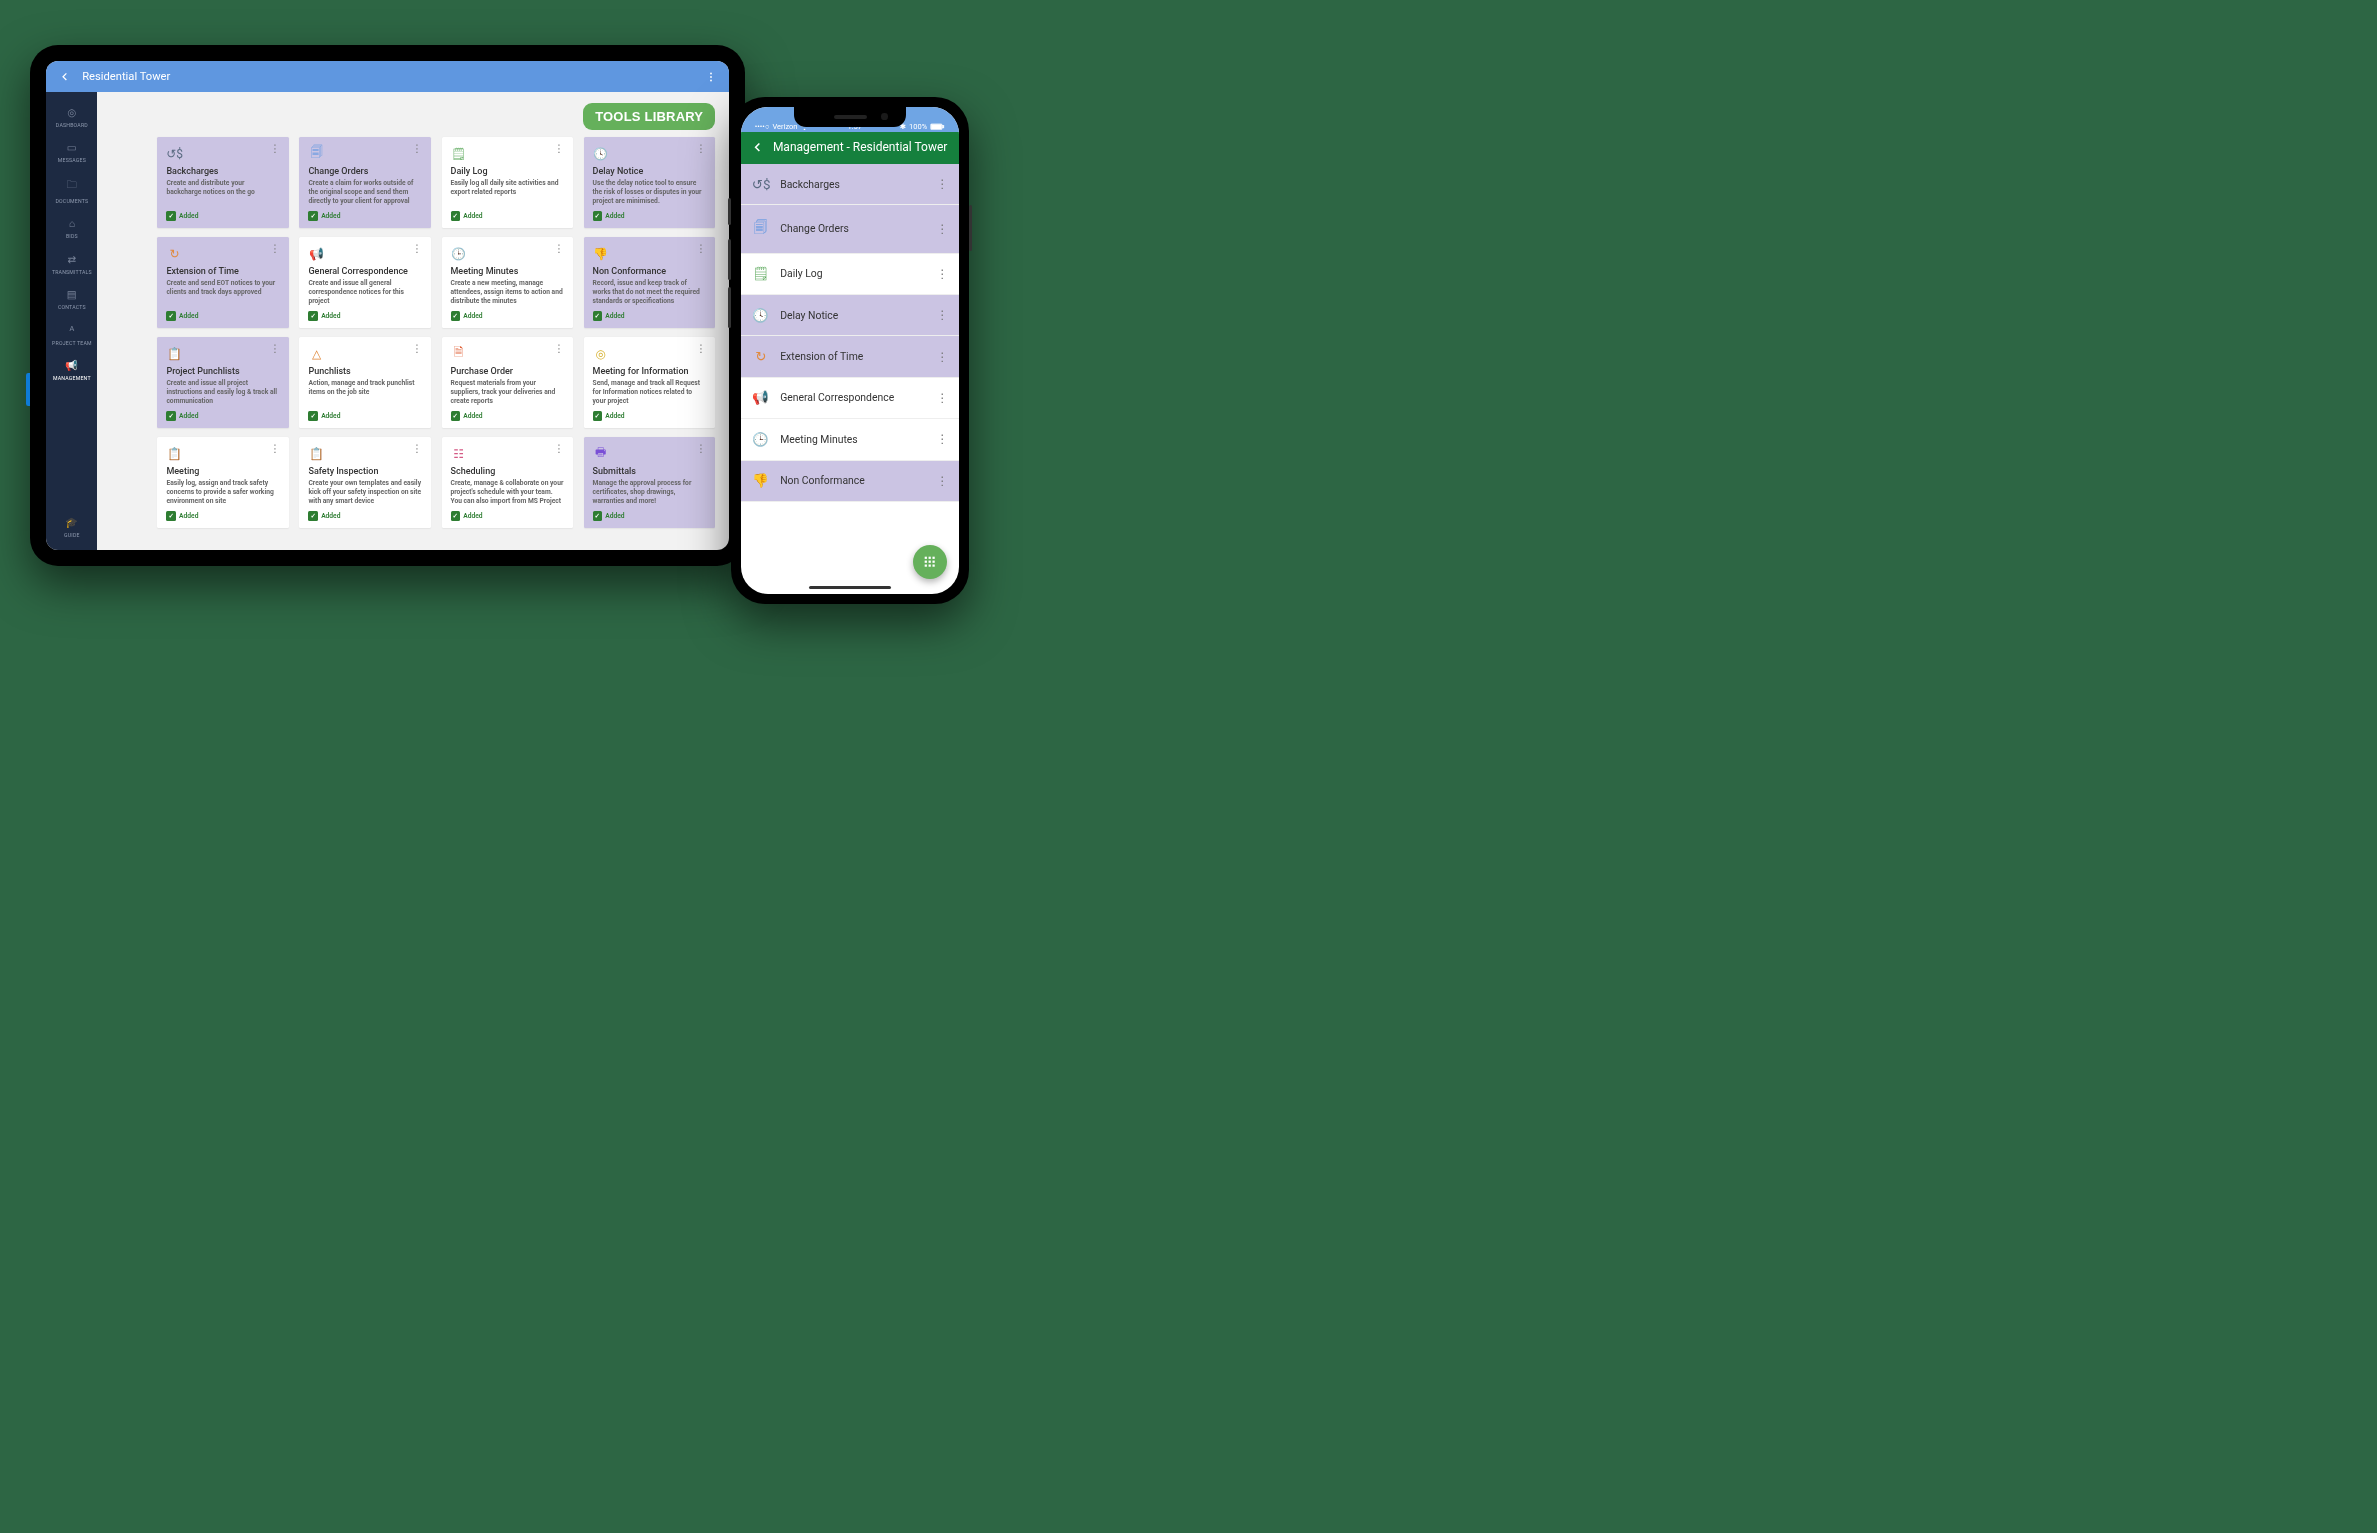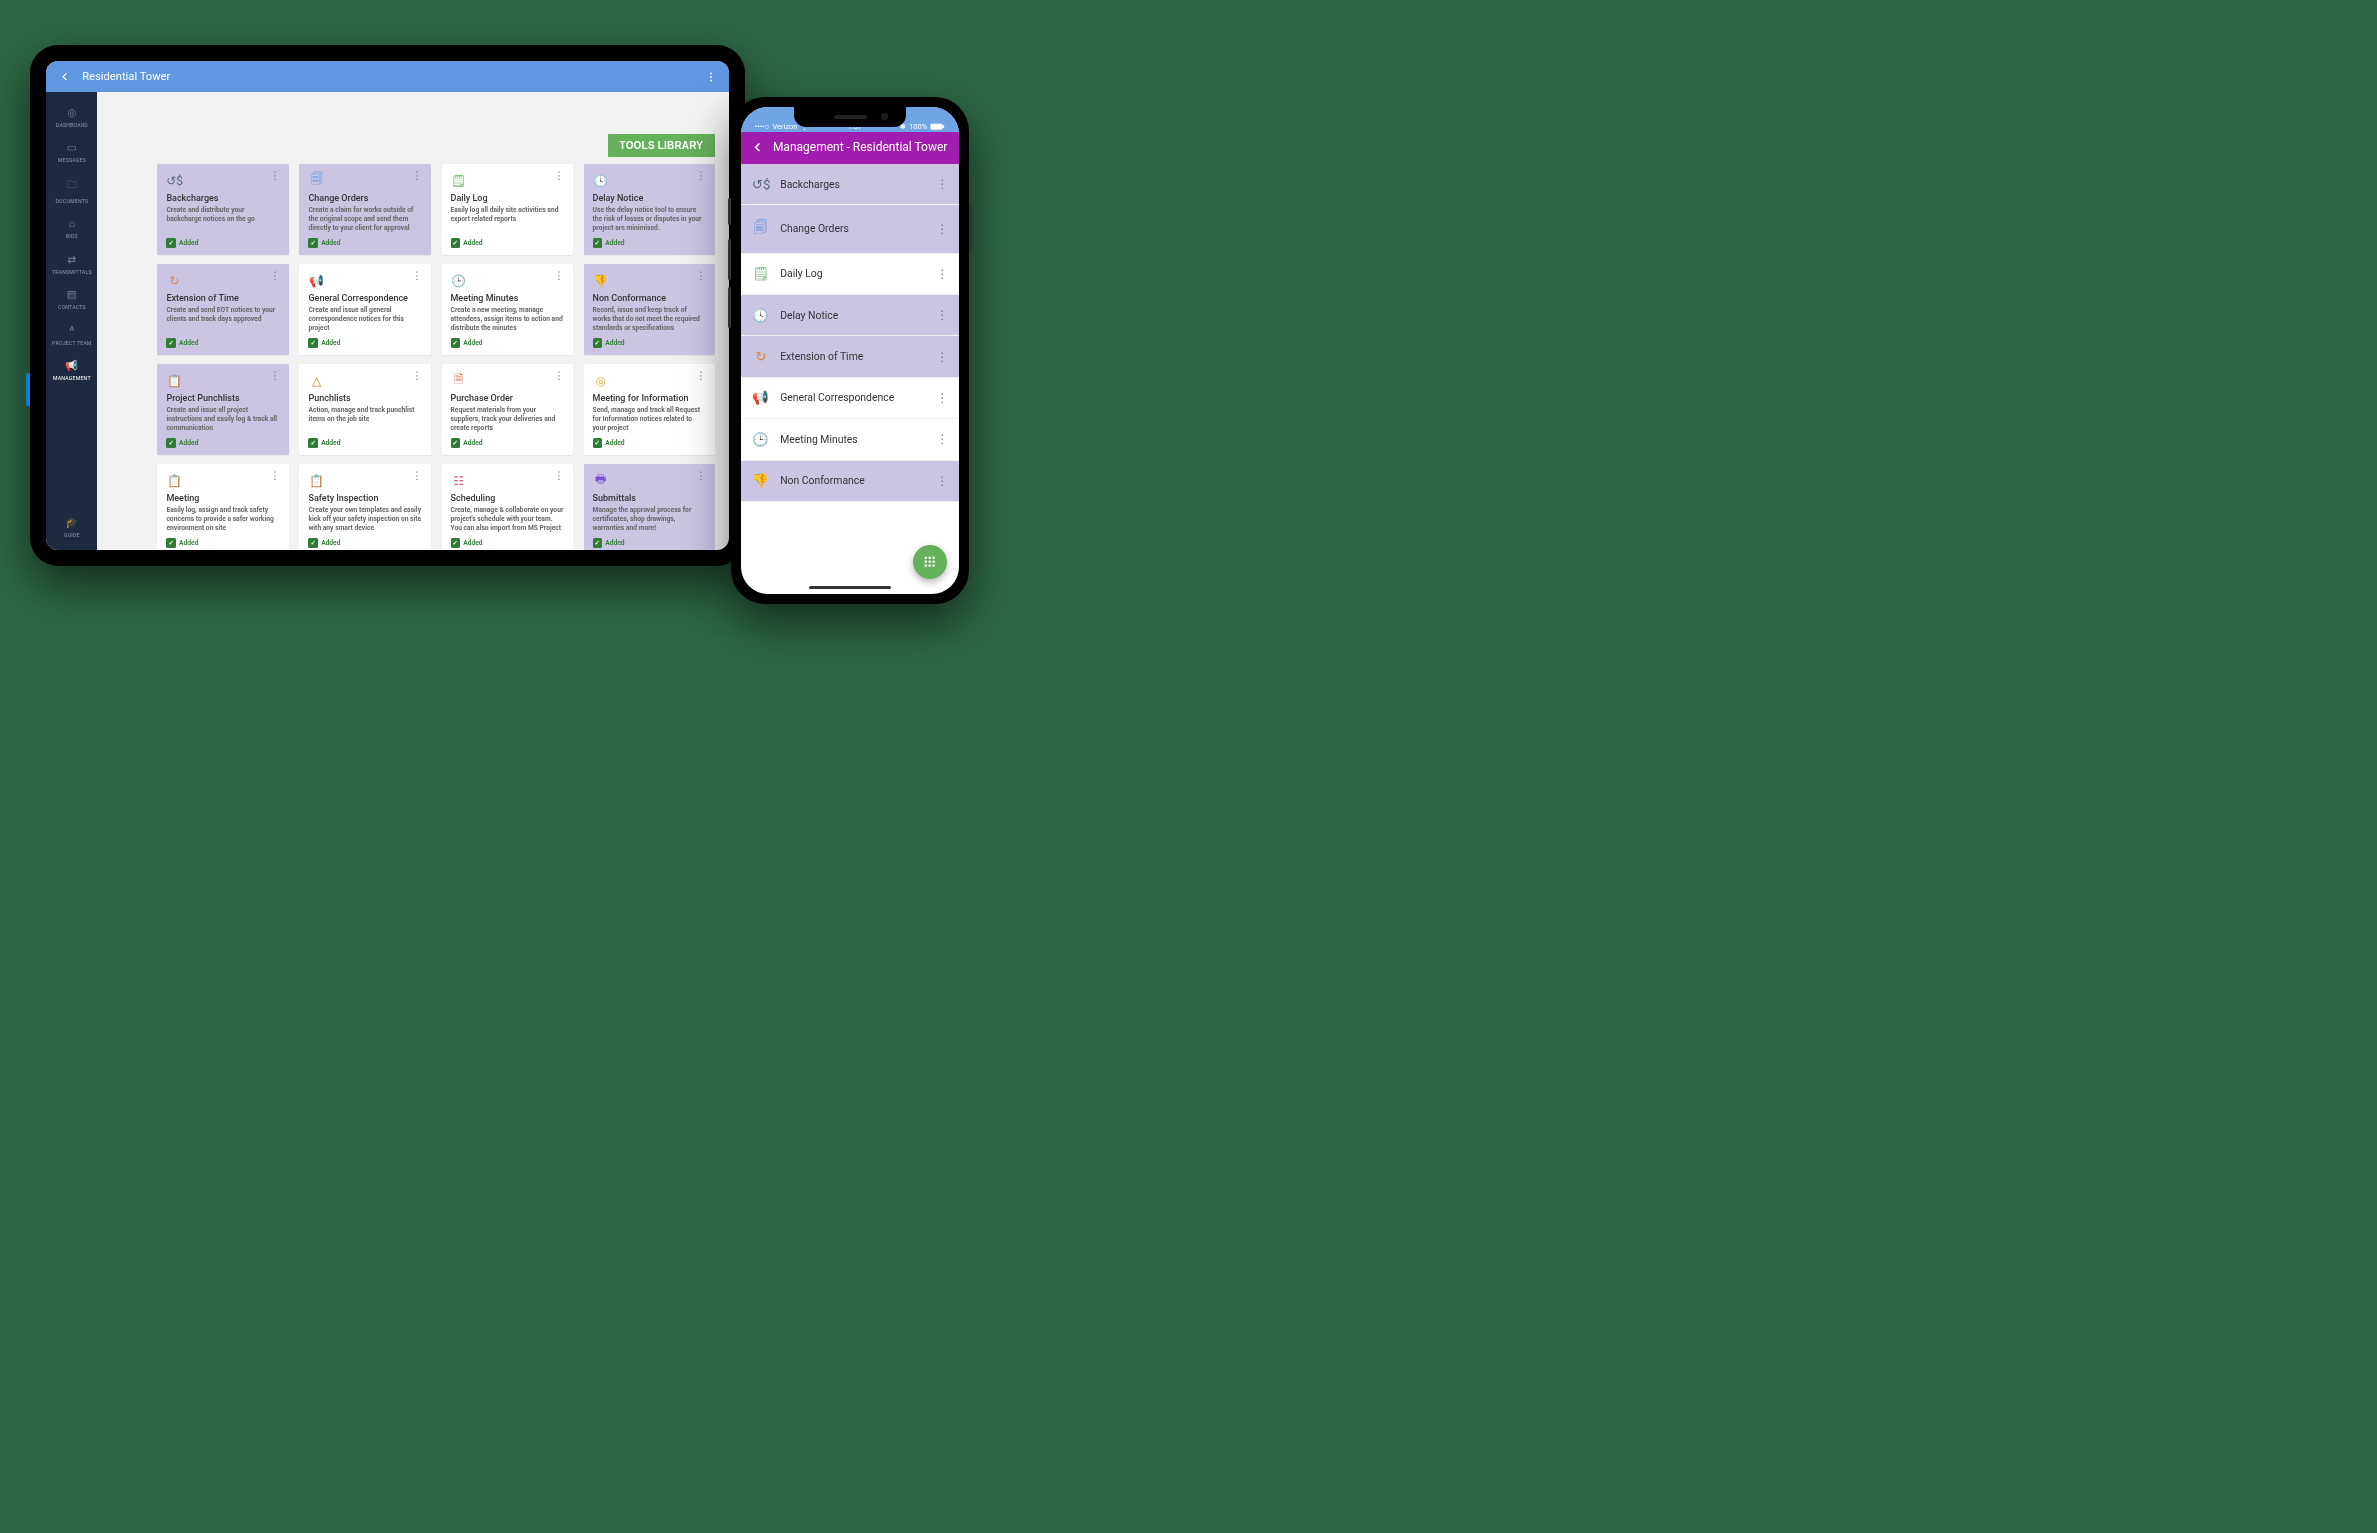--- a/index.html
+++ b/index.html
@@ -86,28 +86,27 @@
   .main {
     flex: 1;
     padding: 10.4px 13.4px 13.4px 60px;
     overflow: hidden;
     position: relative;
   }
   .tools-btn-row { display: flex; justify-content: flex-end; margin-bottom: 7.5px; }
   .tools-btn {
     background: #65b05b;
     color: #fff;
-    font-size: 10px;
+    font-size: 13px;
     font-weight: 600;
     letter-spacing: 0.2px;
     border: none;
     padding: 6px 12px;
-    border-radius: 1px;
+    border-radius: 9px;
     cursor: pointer;
-    margin-top: 31px;
   }
   .card-grid {
     display: grid;
     grid-template-columns: repeat(4, 1fr);
     gap: 9px 10.4px;
   }
   .card {
     background: #fff;
     border-radius: 1.5px;
     padding: 8.2px 9px 7.5px;
@@ -192,21 +191,21 @@
   .status-bar {
     height: 25px;
     background: #6fa5e4;
     color: #fff;
     font-size: 7.5px;
     display: flex; align-items: flex-end; justify-content: space-between;
     padding: 0 13.4px 1.5px;
   }
   .status-bar .left, .status-bar .right { display:flex; align-items:center; gap:3px; }
   .phone-header {
-    background: #a21caf;
+    background: #15803d;
     color: #fff;
     padding: 7.5px 9px 9px;
     display: flex; align-items: center; gap: 7.5px;
     font-size: 12px;
     font-weight: 400;
   }
   .phone-list { flex:1; overflow:hidden; }
   .phone-row {
     display: flex; align-items: center;
     padding: 12.7px 10.4px;

